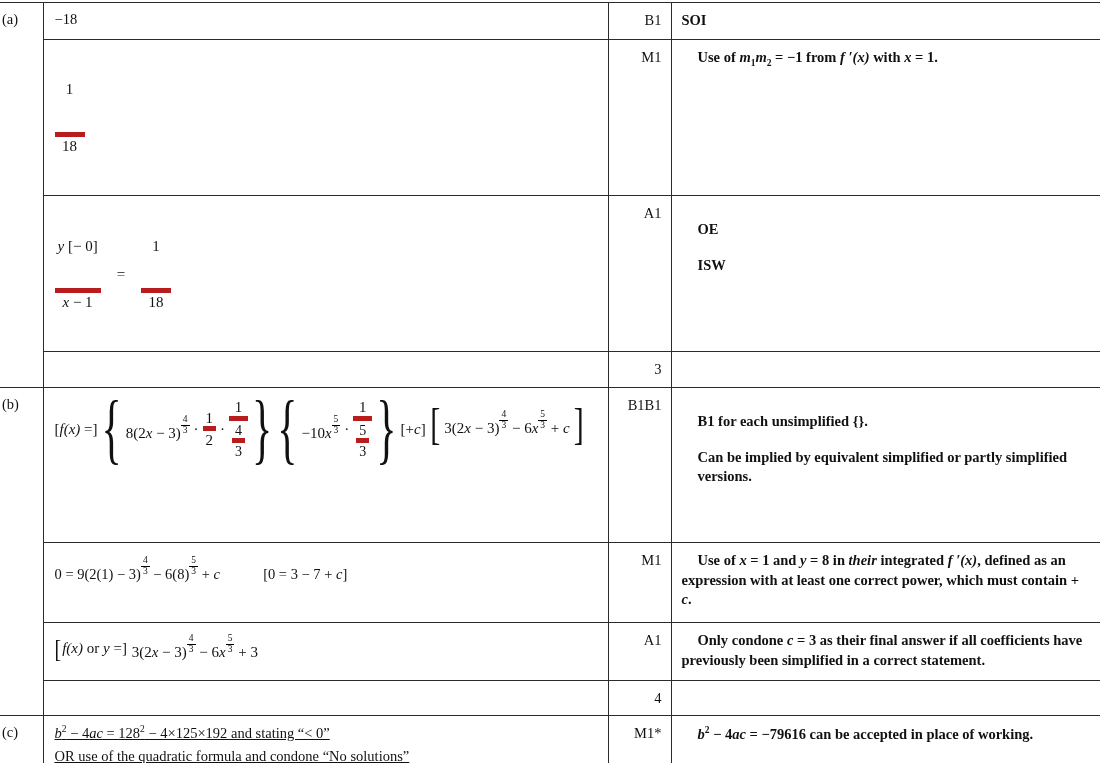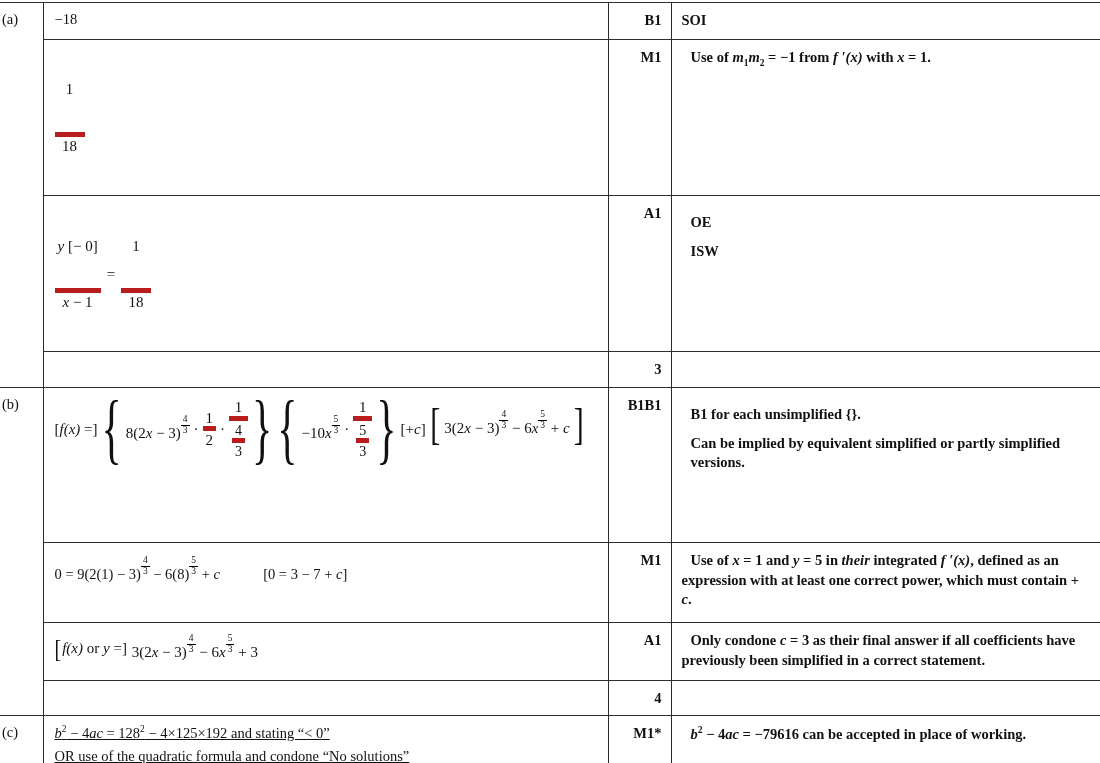--- a/index.html
+++ b/index.html
@@ -2,21 +2,21 @@
 <html><head>
 <meta charset="utf-8">
 <style>
   html,body{margin:0;padding:0;background:#fff;}
   body{width:1100px;height:763px;overflow:hidden;color:#111;
        font-family:"Liberation Serif","DejaVu Serif",serif;}
   table{border-collapse:collapse;width:1100px;table-layout:fixed;margin-top:2px;}
   td{border:1px solid #2b2b2b;vertical-align:top;font-size:14.5px;line-height:1.35;}
   td.part{border-left:none;padding:7px 2px;}
   td.ans{padding:7px 11px;}
-  td.mark{text-align:right;font-weight:bold;padding:8px 9px 0 2px;}
+  td.mark{text-align:right;font-weight:normal;padding:8px 9px 0 2px;}
   td.guide{border-right:none;padding:8px 10px;font-weight:bold;}
   i{font-style:italic;}
   sup{font-size:9.5px;}
   sub{font-size:9.5px;}
   
   .mrow{display:inline-flex;align-items:center;gap:3px;font-size:15px;white-space:pre;}
   .tok{font-style:normal;white-space:pre;}
   .frac{display:inline-block;text-align:center;font-size:15px;line-height:1.12;
         vertical-align:middle;font-style:normal;}
   .frac .fn{display:block;padding:0 3px;}
@@ -28,21 +28,21 @@
   .efrac .fd{display:block;border-top:1px solid #000;padding:0 2px;}
   .brace{display:inline-block;font-size:42px;line-height:46px;transform:scaleY(1.85);
          font-style:normal;font-weight:400;padding:0 1px;}
   .bbr{display:inline-block;font-size:30px;line-height:34px;transform:scaleY(1.5);
        font-style:normal;padding:0 1px;}
   .mbr{display:inline-block;font-size:20px;line-height:22px;transform:scaleY(1.25);
        font-style:normal;}
   .dot{font-style:normal;padding:0 1px;}
   .spacer{display:inline-block;width:36px;}
   .line{margin:0 0 3px 0;text-decoration:underline;}
-  .gline{margin:9px;}
+  .gline{margin:16px;}
   .ml2{margin-top:12px;}
 </style>
 </head>
 <body>
 
 <table>
 <colgroup>
   <col style="width:43px">
       <col style="width:565px">
       <col style="width:63px">
@@ -77,21 +77,21 @@
   <td class="mark">
     <span>M1</span>
   </td>
   <td class="guide">
     <span class="gline"><span>Use of </span><i>m</i><sub>1</sub><i>m</i><sub>2</sub><span> = −1 from </span><i>f ′(x)</i><span> with </span><i>x</i><span> = 1.</span></span>
   </td>
 </tr>
 
 <tr style="height:64px">
   <td class="ans">
-    <span class="mrow" style="gap:6px">
+    <span class="mrow" style="gap:16px">
       <span class="frac">
         <span class="fn"><i>y</i><span> [− 0]</span></span>
         <span class="fd"><i>x</i><span> − 1</span></span>
       </span>
       <span class="tok">=</span>
       <span class="frac">
         <span class="fn">1</span>
         <span class="fd">18</span>
       </span>
     </span>
@@ -154,21 +154,21 @@
     <div style="padding-top:6px">
       <span class="tok"><span>0 = 9(2(1) − 3)</span><span class="efrac"><span class="fn">4</span><span class="fd">3</span></span><span> − 6(8)</span><span class="efrac"><span class="fn">5</span><span class="fd">3</span></span><span> + </span><i>c</i></span>
       <span class="spacer"></span>
       <span class="tok"><span>[0 = 3 − 7 + </span><i>c</i><span>]</span></span>
     </div>
   </td>
   <td class="mark">
     <span>M1</span>
   </td>
   <td class="guide">
-    <span class="gline"><span>Use of </span><i>x</i><span> = 1 and </span><i>y</i><span> = 5 in </span><i>their</i><span> integrated </span><i>f ′(x)</i><span>, defined as an expression with at least one correct power, which must contain + </span><i>c</i><span>.</span></span>
+    <span class="gline"><span>Use of </span><i>x</i><span> = 1 and </span><i>y</i><span> = 8 in </span><i>their</i><span> integrated </span><i>f ′(x)</i><span>, defined as an expression with at least one correct power, which must contain + </span><i>c</i><span>.</span></span>
   </td>
 </tr>
 
 <tr style="height:58px">
   <td class="ans">
     <div class="mrow" style="gap:1px;padding-top:4px">
       <span class="mbr">[</span>
       <span class="tok"><i>f(x)</i><span> or </span><i>y</i><span> =] </span></span>
       <span class="tok"><span>3(2</span><i>x</i><span> − 3)</span><span class="efrac"><span class="fn">4</span><span class="fd">3</span></span><span> − 6</span><i>x</i><span class="efrac"><span class="fn">5</span><span class="fd">3</span></span><span> + 3</span></span>
     </div>

